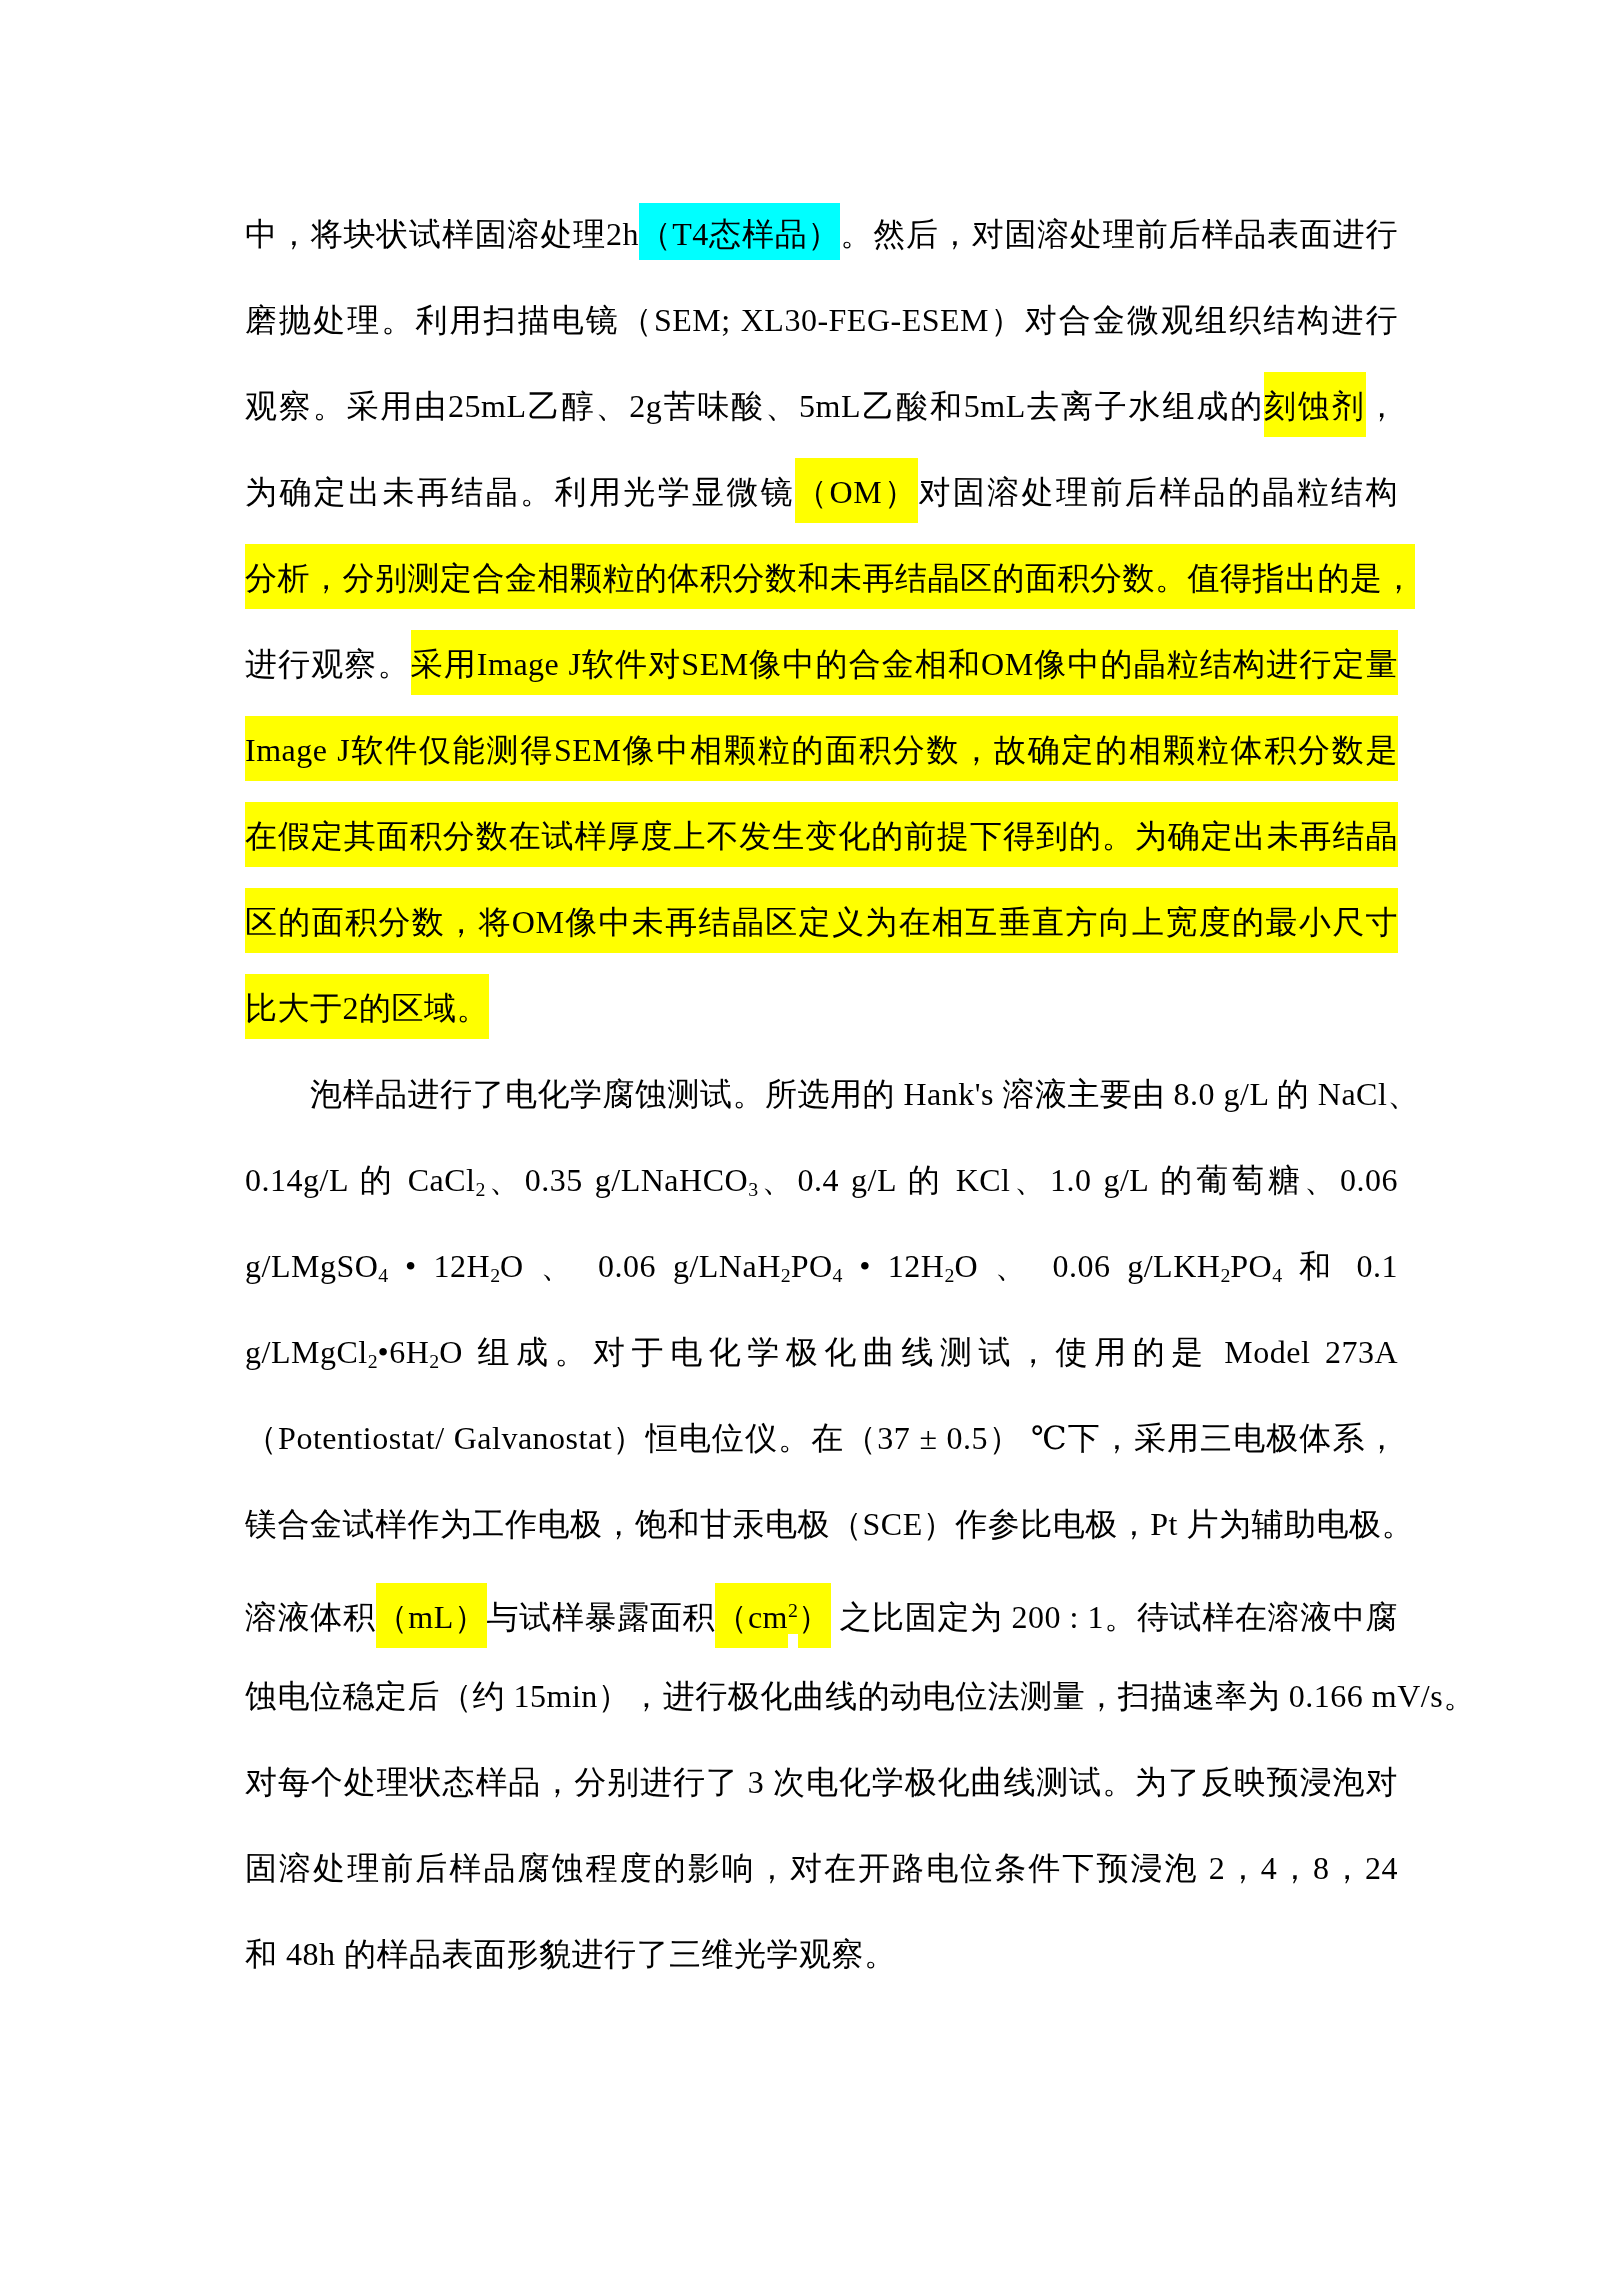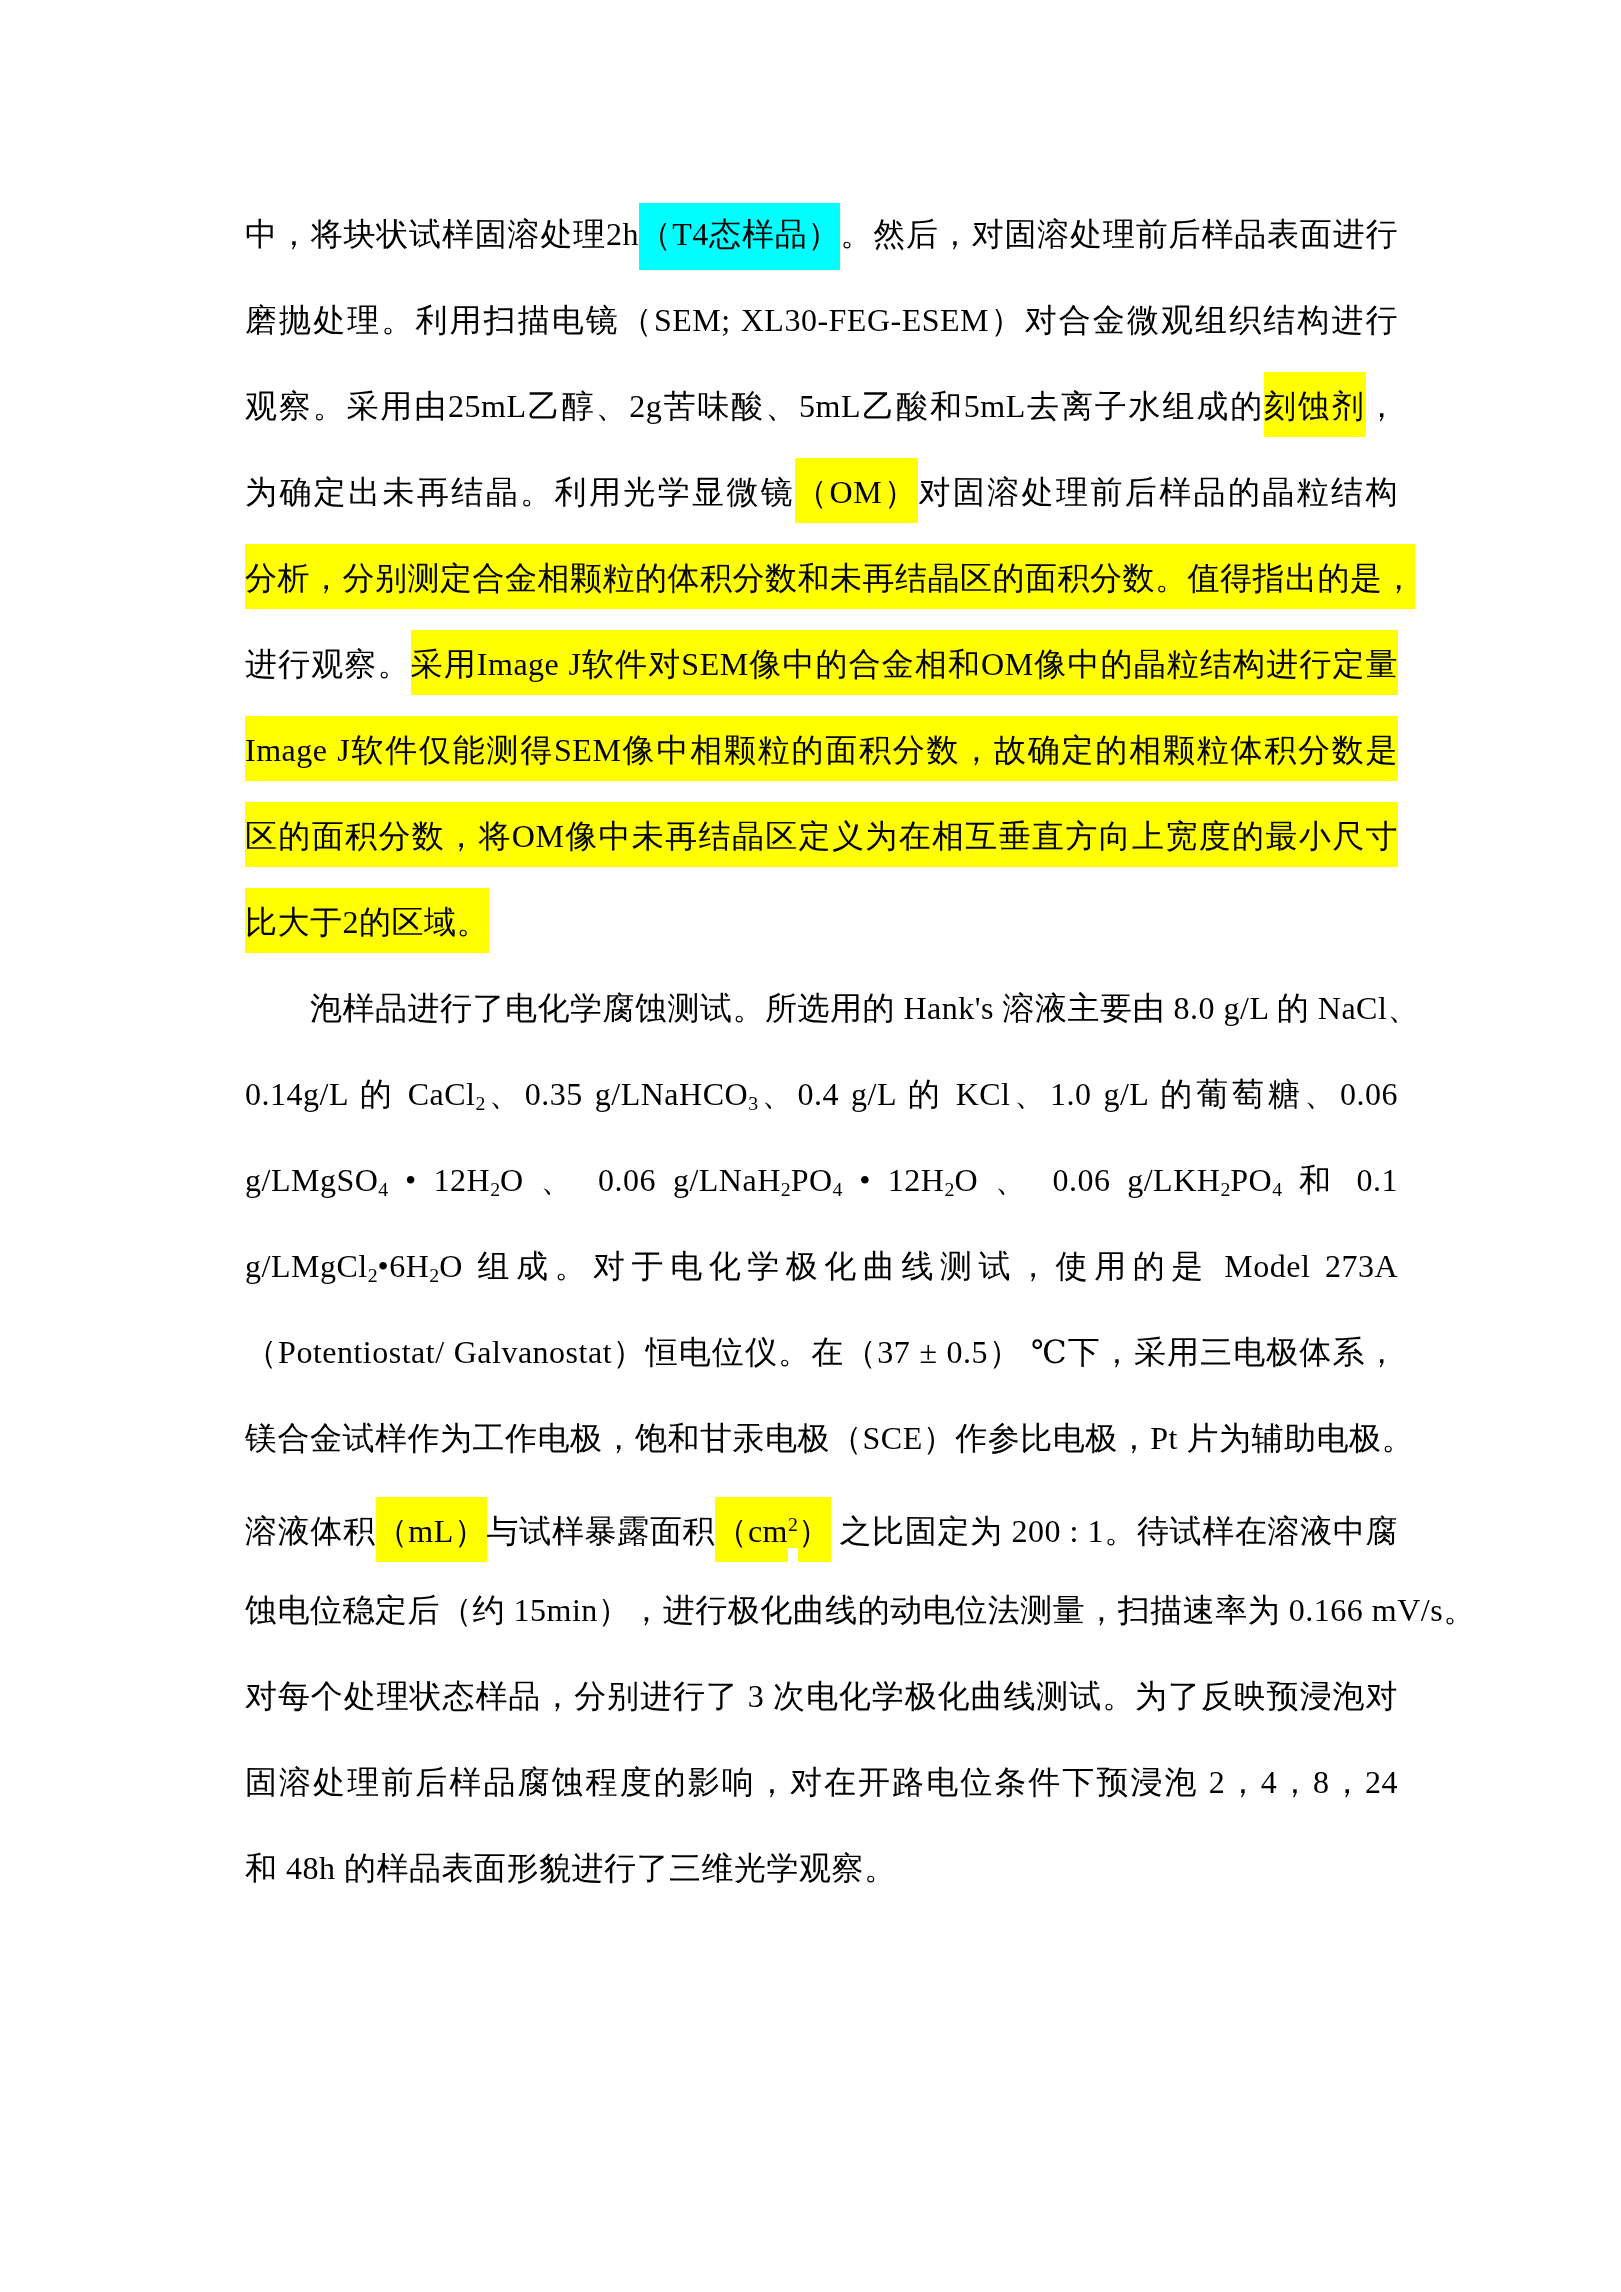--- a/index.html
+++ b/index.html
@@ -40,21 +40,21 @@
     text-indent: 65px;
   }
   .hl-yellow {
     background: var(--hl-yellow, #ffff00);
     padding-top: 16px;
     padding-bottom: 12.7px;
   }
   .hl-cyan {
     background: var(--hl-cyan, #00ffff);
     padding-top: 12.7px;
-    padding-bottom: 18px;
+    padding-bottom: 8px;
   }
   .sub {
     font-size: 0.62em;
     vertical-align: -0.25em;
     letter-spacing: 0;
   }
   .sup {
     font-size: 0.62em;
     vertical-align: 0.55em;
     letter-spacing: 0;
@@ -66,20 +66,21 @@
 <main class="page">
   <div class="doc-body">
       <div class="paragraph">
         <div class="line"><span>中，将块状试样固溶处理2h</span><span class="hl-cyan">（T4态样品）</span><span>。然后，对固溶处理前后样品表面进行</span></div>
         <div class="line"><span>磨抛处理。利用扫描电镜（SEM; XL30-FEG-ESEM）对合金微观组织结构进行</span></div>
         <div class="line"><span>观察。采用由25mL乙醇、2g苦味酸、5mL乙酸和5mL去离子水组成的</span><span class="hl-yellow">刻蚀剂</span><span>，</span></div>
         <div class="line"><span>为确定出未再结晶。利用光学显微镜</span><span class="hl-yellow">（OM）</span><span>对固溶处理前后样品的晶粒结构</span></div>
         <div class="line"><span class="hl-yellow">分析，分别测定合金相颗粒的体积分数和未再结晶区的面积分数。值得指出的是，</span></div>
         <div class="line"><span>进行观察。</span><span class="hl-yellow">采用Image J软件对SEM像中的合金相和OM像中的晶粒结构进行定量</span></div>
         <div class="line"><span class="hl-yellow">Image J软件仅能测得SEM像中相颗粒的面积分数，故确定的相颗粒体积分数是</span></div>
+        <div class="line"><span class="hl-yellow">在假定其面积分数在试样厚度上不发生变化的前提下得到的。为确定出未再结晶</span></div>
         <div class="line"><span class="hl-yellow">区的面积分数，将OM像中未再结晶区定义为在相互垂直方向上宽度的最小尺寸</span></div>
         <div class="line line-last"><span class="hl-yellow">比大于2的区域。</span></div>
       </div>
       <div class="paragraph indent">
         <div class="line"><span>泡样品进行了电化学腐蚀测试。所选用的 Hank's 溶液主要由 8.0 g/L 的 NaCl、</span></div>
         <div class="line"><span>0.14g/L 的 CaCl</span><span class="sub">2</span><span>、0.35 g/LNaHCO</span><span class="sub">3</span><span>、0.4 g/L 的 KCl、1.0 g/L 的葡萄糖、0.06</span></div>
         <div class="line"><span>g/LMgSO</span><span class="sub">4</span><span> • 12H</span><span class="sub">2</span><span>O 、 0.06 g/LNaH</span><span class="sub">2</span><span>PO</span><span class="sub">4</span><span> • 12H</span><span class="sub">2</span><span>O 、 0.06 g/LKH</span><span class="sub">2</span><span>PO</span><span class="sub">4</span><span> 和 0.1</span></div>
         <div class="line"><span>g/LMgCl</span><span class="sub">2</span><span>•6H</span><span class="sub">2</span><span>O 组成。对于电化学极化曲线测试，使用的是 Model 273A</span></div>
         <div class="line"><span>（Potentiostat/ Galvanostat）恒电位仪。在（37 ± 0.5） ℃下，采用三电极体系，</span></div>
         <div class="line"><span>镁合金试样作为工作电极，饱和甘汞电极（SCE）作参比电极，Pt 片为辅助电极。</span></div>

